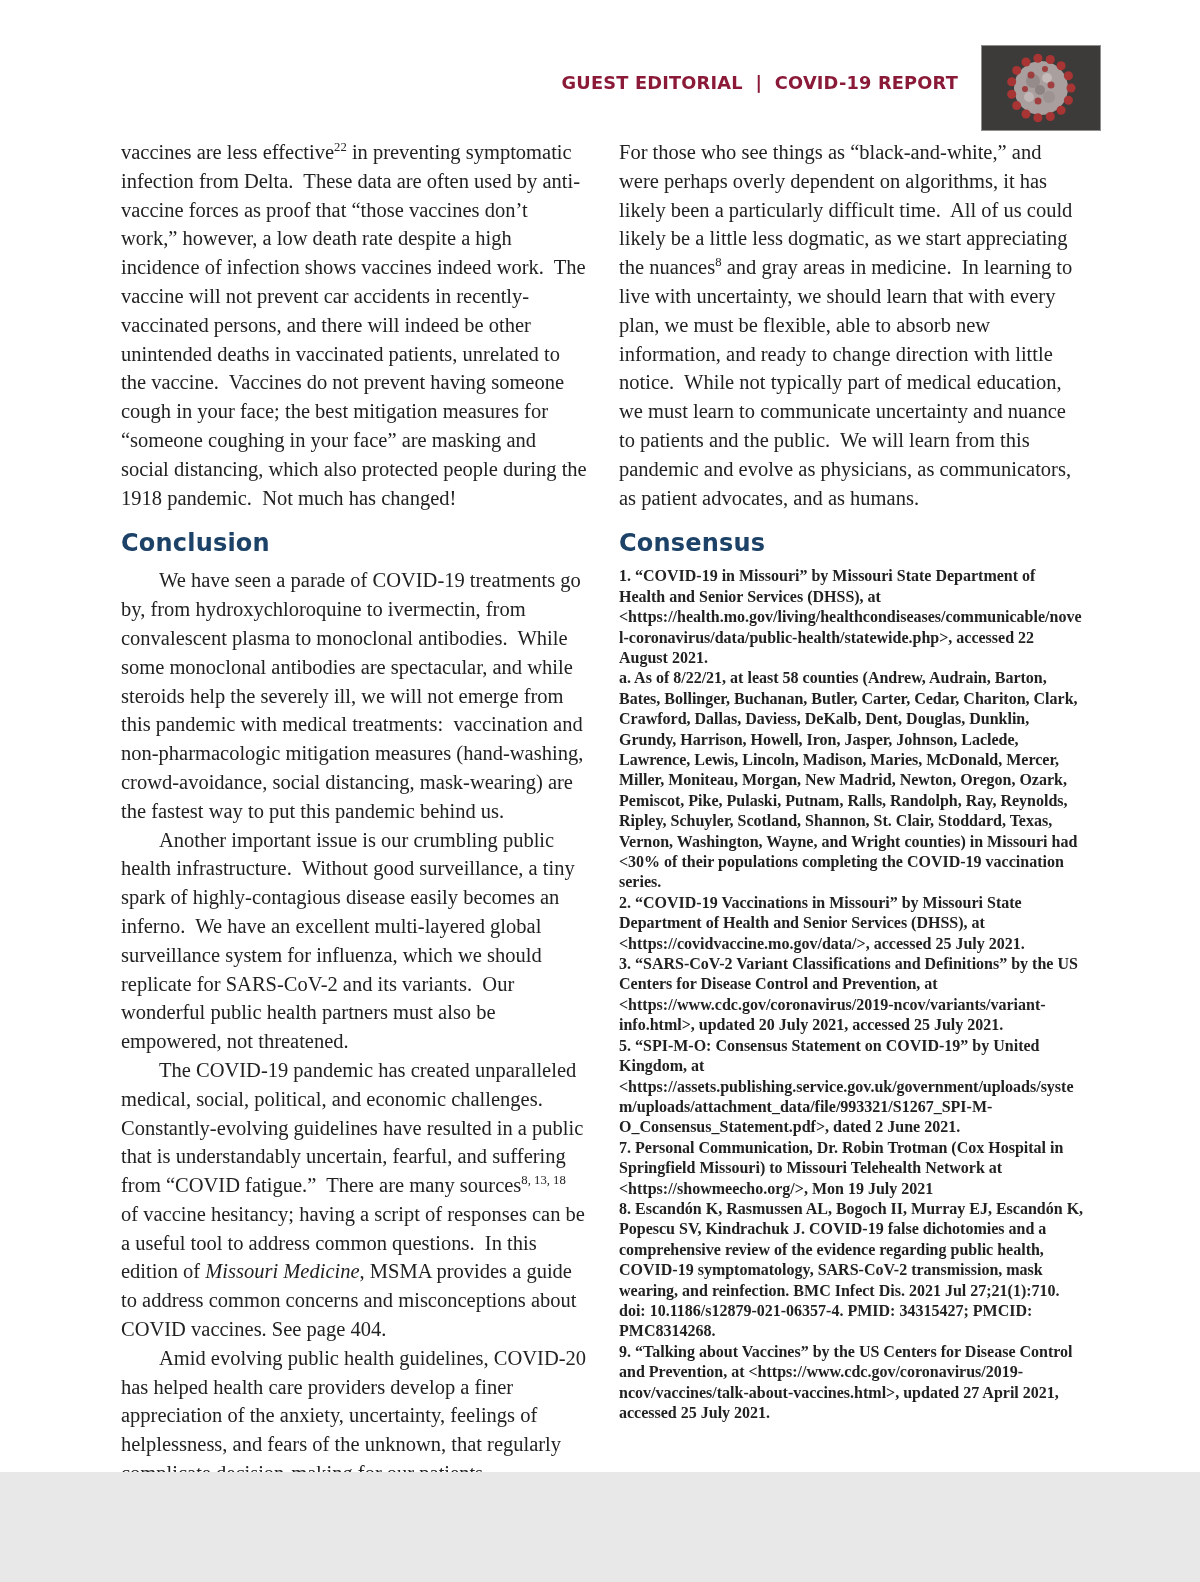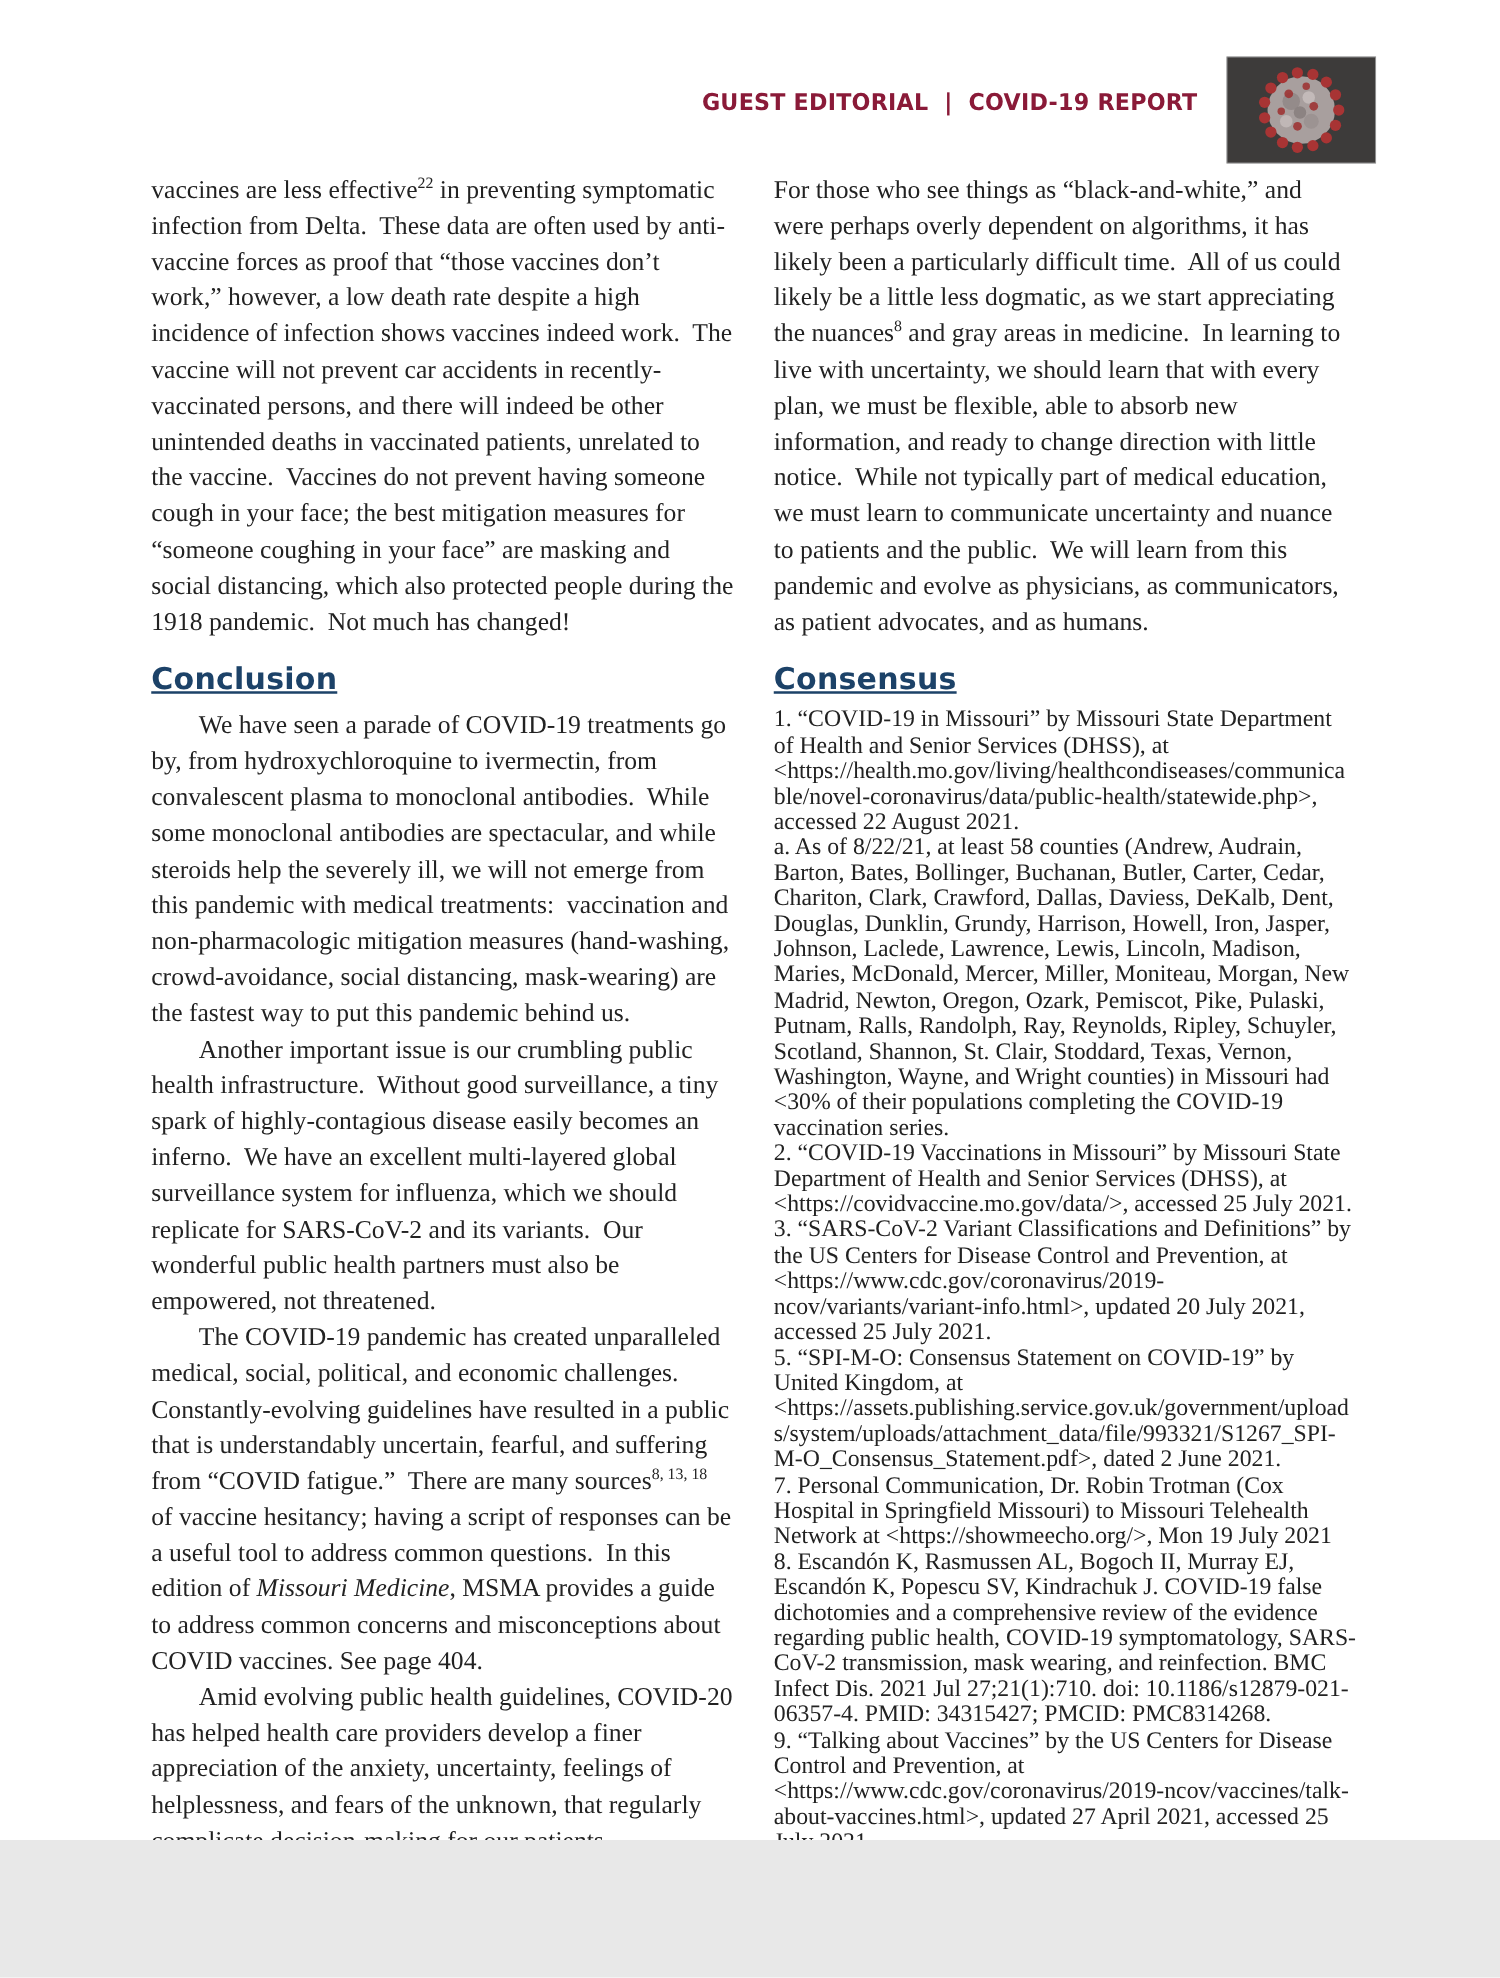--- a/index.html
+++ b/index.html
@@ -60,29 +60,29 @@
   .seg-sup { vertical-align: super; font-size: 0.62em; line-height: 0; text-align: center; }
   .seg-italic { font-style: italic; }
 
   h2.section-heading {
     font-family: "DejaVu Sans", sans-serif;
     font-weight: bold;
     font-size: 24px;
     color: #1c4268;
     margin: 17px 0 9px 0;
     letter-spacing: 0.2px;
-    text-decoration: underline;
   }
 
   .refs { margin-top: 2px; }
   .ref {
     margin: 0;
-    font-size: 19px;
+    font-size: 16px;
     line-height: 20.4px;
     overflow-wrap: break-word;
+    font-weight: bold;
   }
 
   
   .page-footer {
     position: absolute;
     top: 1487px;
     right: 112px;
     font-family: "DejaVu Sans", sans-serif;
     font-size: 17.5px;
     color: #c2410c;

